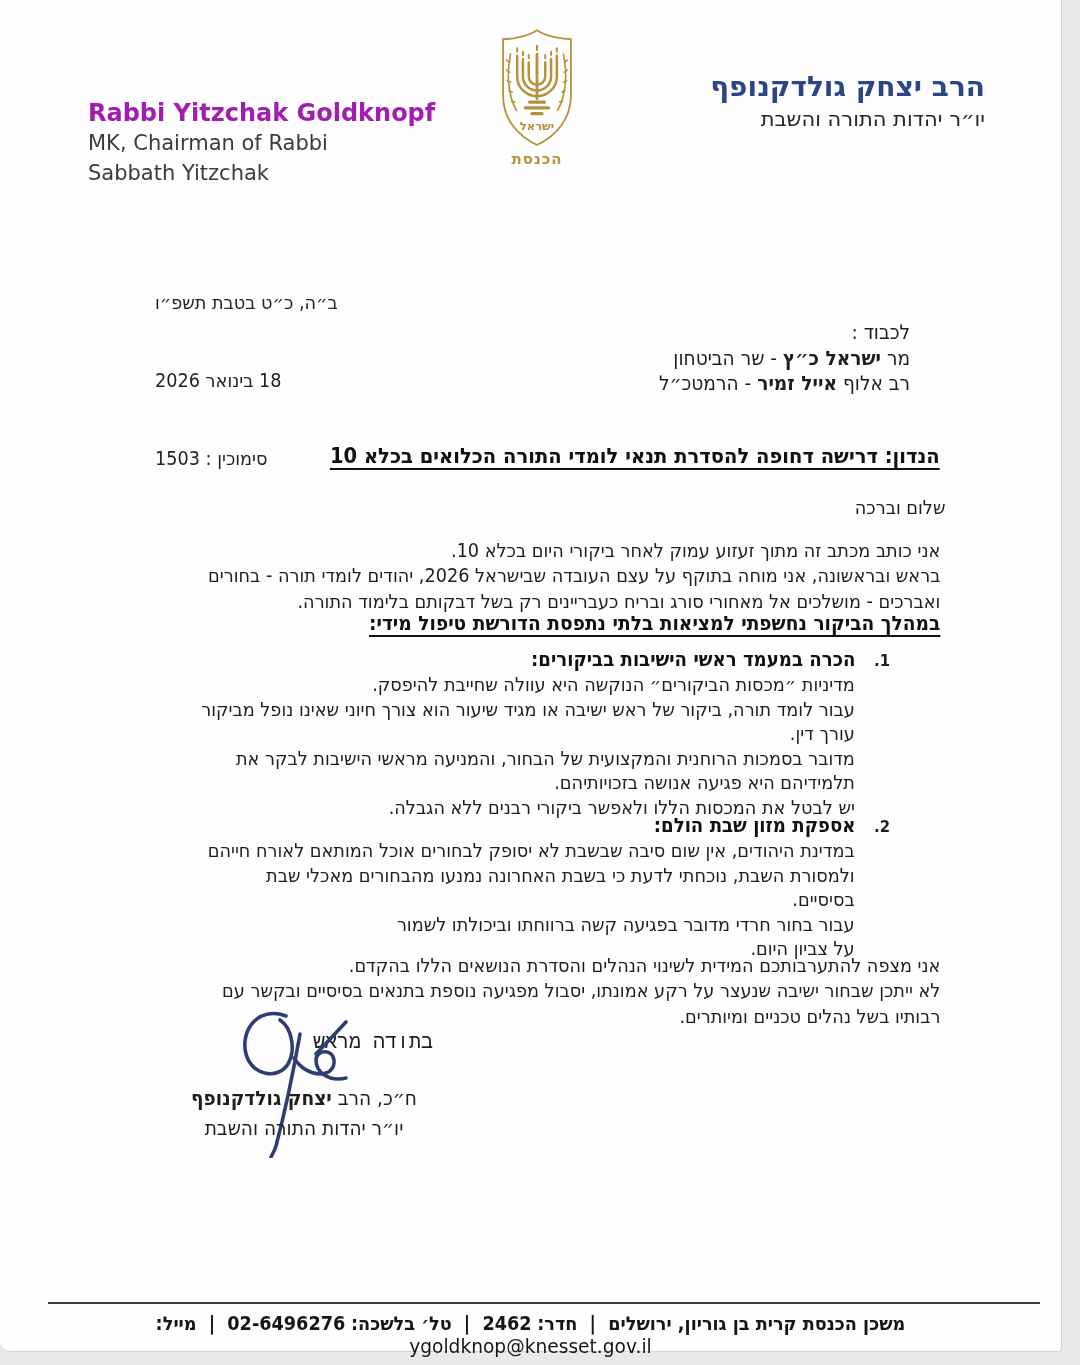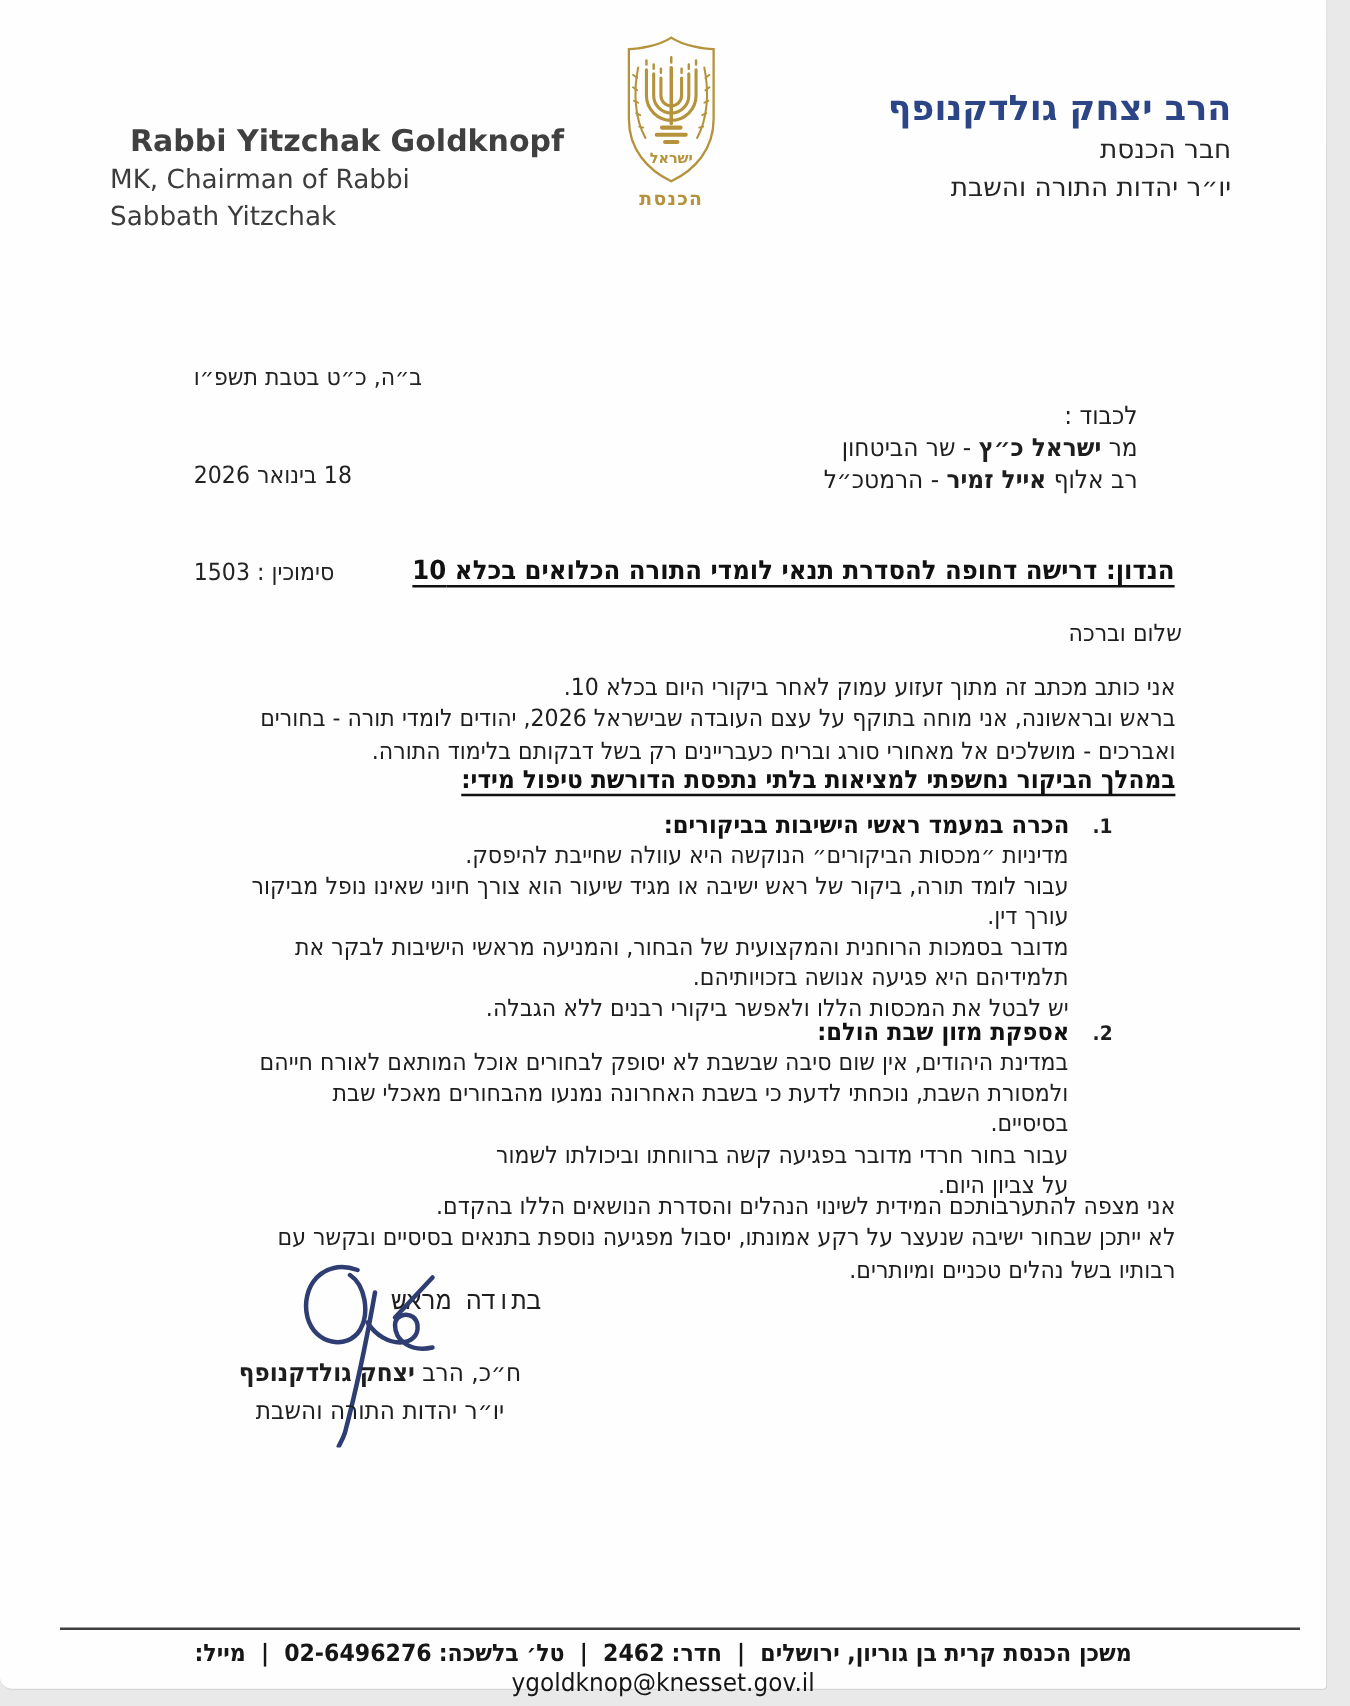--- a/index.html
+++ b/index.html
@@ -15,21 +15,21 @@
   }
   .abs{position:absolute;}
   .rtl{direction:rtl;unicode-bidi:plaintext;}
   .pre{white-space:pre;}
   
   .cxr{transform:scaleX(.93);transform-origin:100% 50%;}
   .cxl{transform:scaleX(.93);transform-origin:0 50%;}
   .cxc{transform:scaleX(.93);transform-origin:50% 50%;}
 
   
-  .en-name{font-size:24px;font-weight:bold;color:#404040;line-height:30px;margin-left:16px;}
+  .en-name{font-size:24px;font-weight:bold;color:#a21caf;line-height:30px;}
   .en-sub{font-size:21px;color:#3c3c3c;line-height:30px;}
   .he-name{font-size:28px;font-weight:bold;color:#2c4587;line-height:34px;text-align:center;}
   .he-sub{font-size:21px;color:#252525;line-height:31px;text-align:right;}
   .emblem-label{font-size:15px;font-weight:bold;color:#b5923c;text-align:center;letter-spacing:1px;}
 
   
   .meta{font-size:19px;line-height:26px;text-align:left;color:#232323;}
 
   
   .addr{font-size:20px;line-height:25.5px;text-align:right;color:#1e1e1e;}
@@ -89,21 +89,20 @@
 
         <path d="M51 92 H69 M46 99 H74 M54 106 H66" stroke-width="4"></path>
       </g>
       <text x="60" y="126" text-anchor="middle" font-size="14" font-weight="bold" fill="#b5923c">ישראל</text>
     </svg>
     <div class="emblem-label">הכנסת</div>
   </div>
 
   <div class="abs rtl" style="right:95px;top:70px;">
     <div class="he-name">הרב יצחק גולדקנופף</div>
-    <div class="he-sub">חבר הכנסת</div>
     <div class="he-sub">יו״ר יהדות התורה והשבת</div>
   </div>
 
   <div class="abs rtl meta pre cxl" style="left:155px;top:237px;">
     <div>ב״ה, כ״ט בטבת תשפ״ו</div>
     <div>18 בינואר 2026</div>
     <div>סימוכין : 1503</div>
   </div>
 
   <div class="abs rtl addr cxr" style="right:170px;top:320px;">

